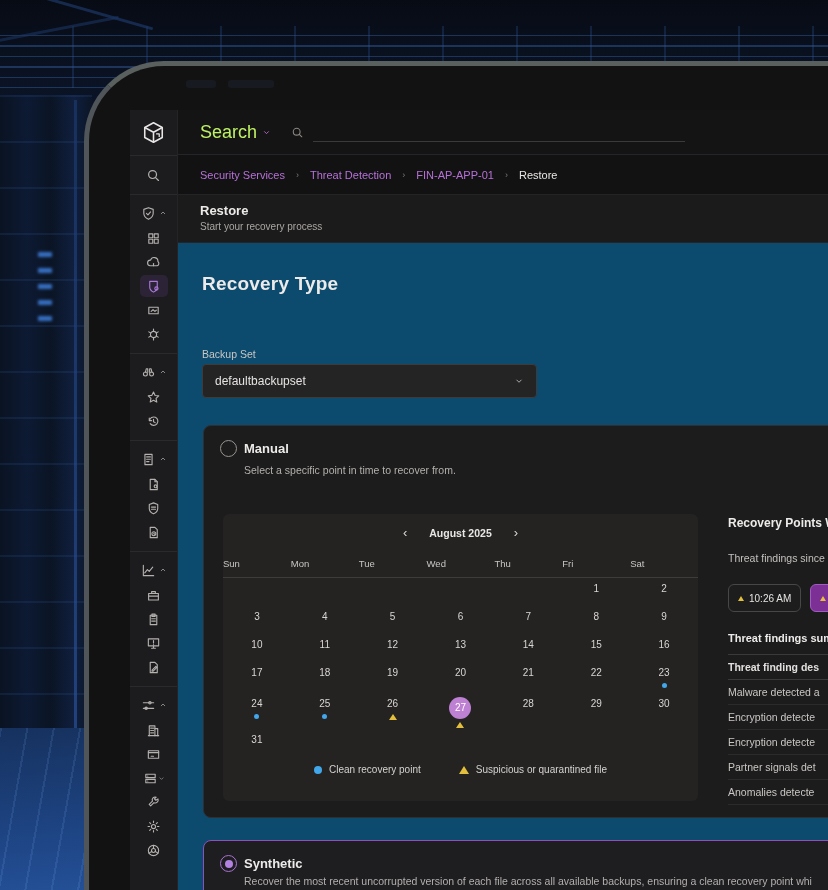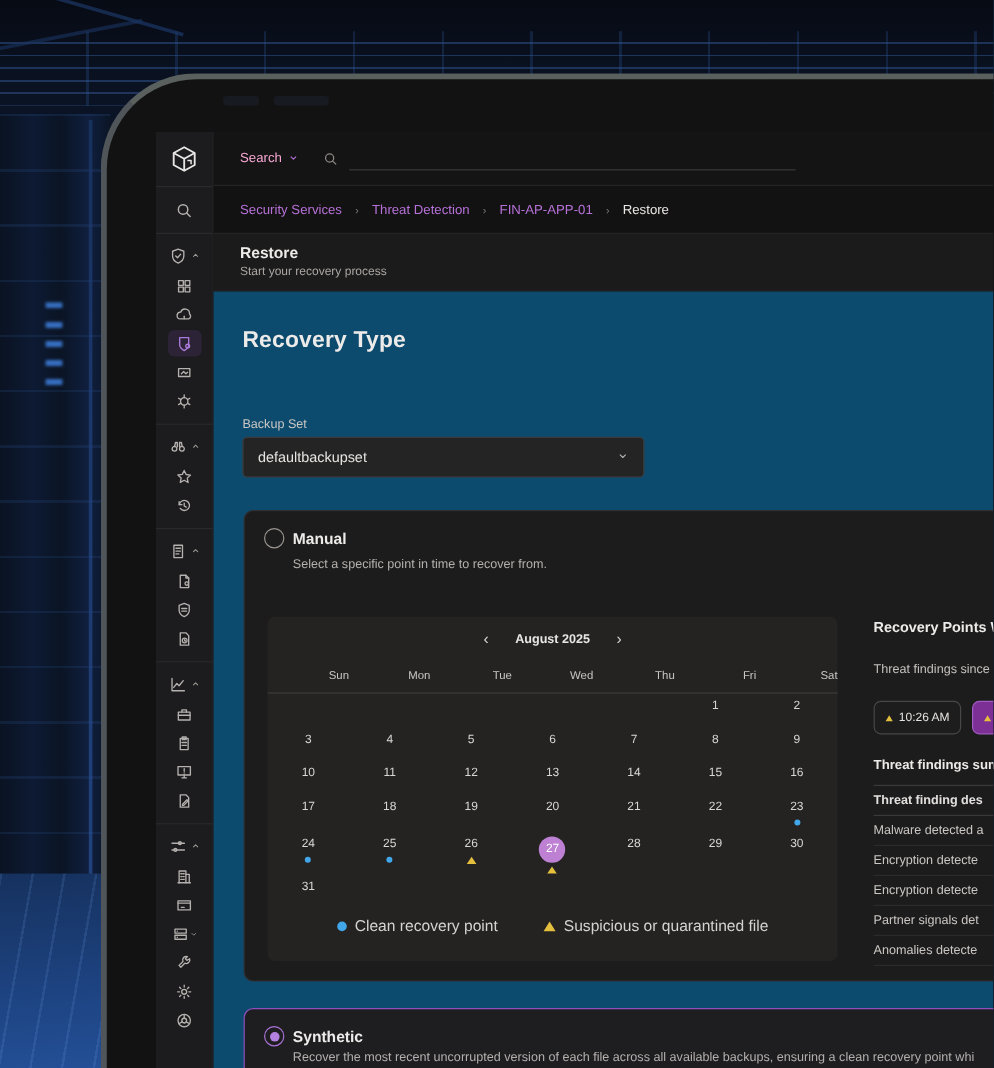--- a/index.html
+++ b/index.html
@@ -36,21 +36,21 @@
   #sb-search{height:38px;display:flex;align-items:center;justify-content:center;border-bottom:1px solid #2a292c;cursor:pointer;}
   .sb-sec{padding:5px 0 7px 0;}
   .sb-sec + .sb-sec{border-top:1px solid #2a292c;}
   .sb-head{height:26px;display:flex;align-items:center;justify-content:center;gap:3px;cursor:pointer;}
   .sb-item{height:24px;display:flex;align-items:center;justify-content:center;cursor:pointer;}
   .sb-item .pill{width:28px;height:22px;border-radius:5px;display:flex;align-items:center;justify-content:center;}
   .sb-item.active .pill{background:#2c2337;}
   
   #topbar{position:absolute;left:48px;top:0;width:650px;height:45px;background:#151414;border-bottom:1px solid #252429;
     display:flex;align-items:center;box-sizing:border-box;padding-left:22px;}
-  #search-label{color:#f9a8d4;font-size:11px;margin-right:5px;}
+  #search-label{color:#bef264;font-size:18px;margin-right:5px;}
   #search-underline{width:372px;height:1px;background:#3a393c;margin-left:9px;align-self:flex-end;margin-bottom:12px;}
   
   #crumbrow{position:absolute;left:48px;top:45px;width:650px;height:40px;background:#131212;border-bottom:1px solid #242328;
     display:flex;align-items:center;box-sizing:border-box;padding-left:22px;font-size:11px;}
   .crumb{color:#b671d8;cursor:pointer;}
   .crumb.current{color:#e8e6e4;cursor:default;}
   .crumb-sep{color:#7d7a77;font-size:9px;margin:0 11px;}
   
   #pagehead{position:absolute;left:48px;top:85px;width:650px;height:48px;background:#1c1b1b;border-bottom:1px solid #252429;box-sizing:border-box;padding:8px 0 0 22px;}
   #page-title{font-size:13px;font-weight:700;color:#edebe9;}
@@ -72,35 +72,35 @@
   .opt-label{position:absolute;left:40px;top:15px;font-size:13px;font-weight:600;color:#edebe9;cursor:pointer;}
   .opt-desc{position:absolute;left:40px;font-size:10.5px;color:#b3b0ad;white-space:nowrap;}
   #manual-desc{top:38px;}
   #synthetic-desc{top:34px;}
   
   #calendar{position:absolute;left:19px;top:88px;width:475px;height:287px;background:#242322;border-radius:6px;}
   #cal-nav{position:absolute;left:0;top:12px;width:100%;display:flex;align-items:center;justify-content:center;gap:20px;}
   .cal-chev{color:#d9d6d3;font-size:13px;line-height:1;cursor:pointer;padding:0 2px;}
   #cal-month{font-size:10.5px;font-weight:700;color:#e8e6e4;}
   #cal-weekdays{position:absolute;left:0;top:44px;width:100%;display:grid;grid-template-columns:repeat(7,1fr);}
-  .wd{font-size:9.5px;color:#c9c6c3;text-align:right;}
+  .wd{font-size:9.5px;color:#c9c6c3;text-align:left;}
   #cal-hr{position:absolute;left:0;top:63px;width:100%;height:1px;background:#3d3c3b;}
   #cal-weeks{position:absolute;left:0;top:65px;width:100%;}
   .cal-row{display:grid;grid-template-columns:repeat(7,1fr);}
   .cal-cell{display:flex;flex-direction:column;align-items:center;justify-content:flex-start;padding-top:3px;cursor:pointer;position:relative;}
   .cal-num{font-size:10px;color:#d9d6d3;height:14px;line-height:14px;}
   .cal-num.sel{width:22px;height:22px;line-height:22px;border-radius:50%;background:#bd80d3;color:#fff;text-align:center;}
   .mk-dot{width:5px;height:5px;border-radius:50%;background:#41a7ea;margin-top:3px;}
   .mk-tri{width:0;height:0;border-left:4px solid transparent;border-right:4px solid transparent;border-bottom:6px solid #e3bf3d;margin-top:3px;}
   #cal-legend{position:absolute;left:0;top:250px;width:100%;display:flex;justify-content:center;gap:38px;align-items:center;}
   .leg-item{display:flex;align-items:center;gap:7px;}
   .leg-item .mk-dot,.leg-item .mk-tri{margin-top:0;}
   .leg-item .mk-dot{width:8px;height:8px;background:#41a7ea;}
   .leg-item .mk-tri{border-left-width:5px;border-right-width:5px;border-bottom-width:8px;}
-  .leg-label{font-size:13px;color:#d5d2cf;}
+  .leg-label{font-size:10px;color:#d5d2cf;}
   
   #rp-panel{position:absolute;left:515px;top:88px;width:190px;height:300px;}
   #rp-title{position:absolute;left:9px;top:2px;font-size:12px;font-weight:700;color:#edebe9;white-space:nowrap;}
   #rp-subtitle{position:absolute;left:9px;top:38px;font-size:10.5px;color:#c3c0bd;white-space:nowrap;}
   #rp-chips{position:absolute;left:9px;top:70px;display:flex;gap:9px;}
   .chip{height:28px;border-radius:6px;border:1px solid #474747;background:#1d1d1d;display:flex;align-items:center;gap:5px;
     padding:0 9px;font-size:10px;color:#e6e4e2;white-space:nowrap;cursor:pointer;box-sizing:border-box;}
   .chip.selected{background:#7c3096;border-color:#a05cc0;color:#fff;}
   .chip .mk-tri{margin-top:0;border-left-width:3.5px;border-right-width:3.5px;border-bottom-width:5.5px;}
   #rp-summary{position:absolute;left:9px;top:118px;font-size:11px;font-weight:700;color:#edebe9;white-space:nowrap;}

